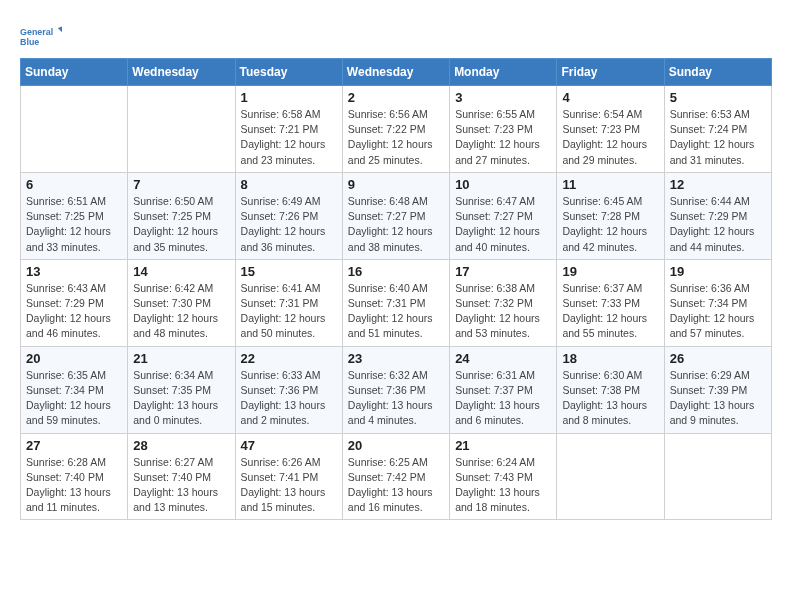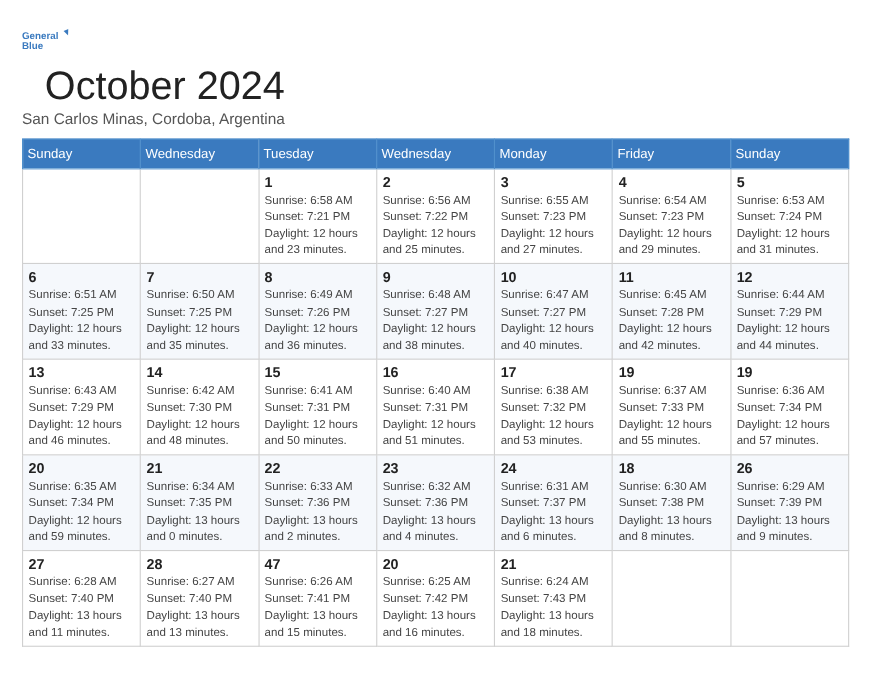--- a/index.html
+++ b/index.html
@@ -13,22 +13,21 @@
     .page {
       width: 792px;
       min-height: 612px;
       background: #fff;
       padding: 16px 20px 16px 20px;
     }
     .header {
       display: flex;
       justify-content: space-between;
       align-items: flex-start;
-      margin-bottom: 10px;
-      flex-direction: column;
+      margin-bottom: 0;
     }
     .logo {
       display: flex;
       align-items: center;
       gap: 4px;
     }
     .header-right {
       text-align: right;
     }
     .month-title {
@@ -46,21 +45,21 @@
       width: 100%;
       border-collapse: collapse;
       font-size: 11px;
     }
     .calendar-table th {
       background: #3a7abf;
       color: #fff;
       padding: 6px 4px;
       text-align: left;
       font-size: 12px;
-      font-weight: 400;
+      font-weight: 700;
       border: 1px solid #5090cc;
     }
     .calendar-table td {
       border: 1px solid #d0d0d0;
       vertical-align: top;
       padding: 4px 5px;
       min-height: 80px;
       width: calc(100% / 7);
       background: #fff;
     }
@@ -87,24 +86,20 @@
 
 <div class="page">
   <div class="header">
     <div class="logo">
   <svg width="42" height="42" viewBox="0 0 80 42" xmlns="http://www.w3.org/2000/svg">
     <text x="0" y="18" font-size="17" font-family="Arial" font-weight="bold" fill="#3a7abf">General</text>
     <text x="0" y="36" font-size="17" font-family="Arial" font-weight="bold" fill="#3a7abf">Blue</text>
     <polygon points="72,4 82,0 80,12" fill="#3a7abf"></polygon>
   </svg>
 </div>
-    <div class="header-right">
-      <div class="month-title">October 2024</div>
-      <div class="location">San Carlos Minas, Cordoba, Argentina</div>
-    </div>
   </div>
 
   <table class="calendar-table">
     <thead>
       <tr id="weekday-header">
           <th>Sunday</th>
           <th>Wednesday</th>
           <th>Tuesday</th>
           <th>Wednesday</th>
           <th>Monday</th>

